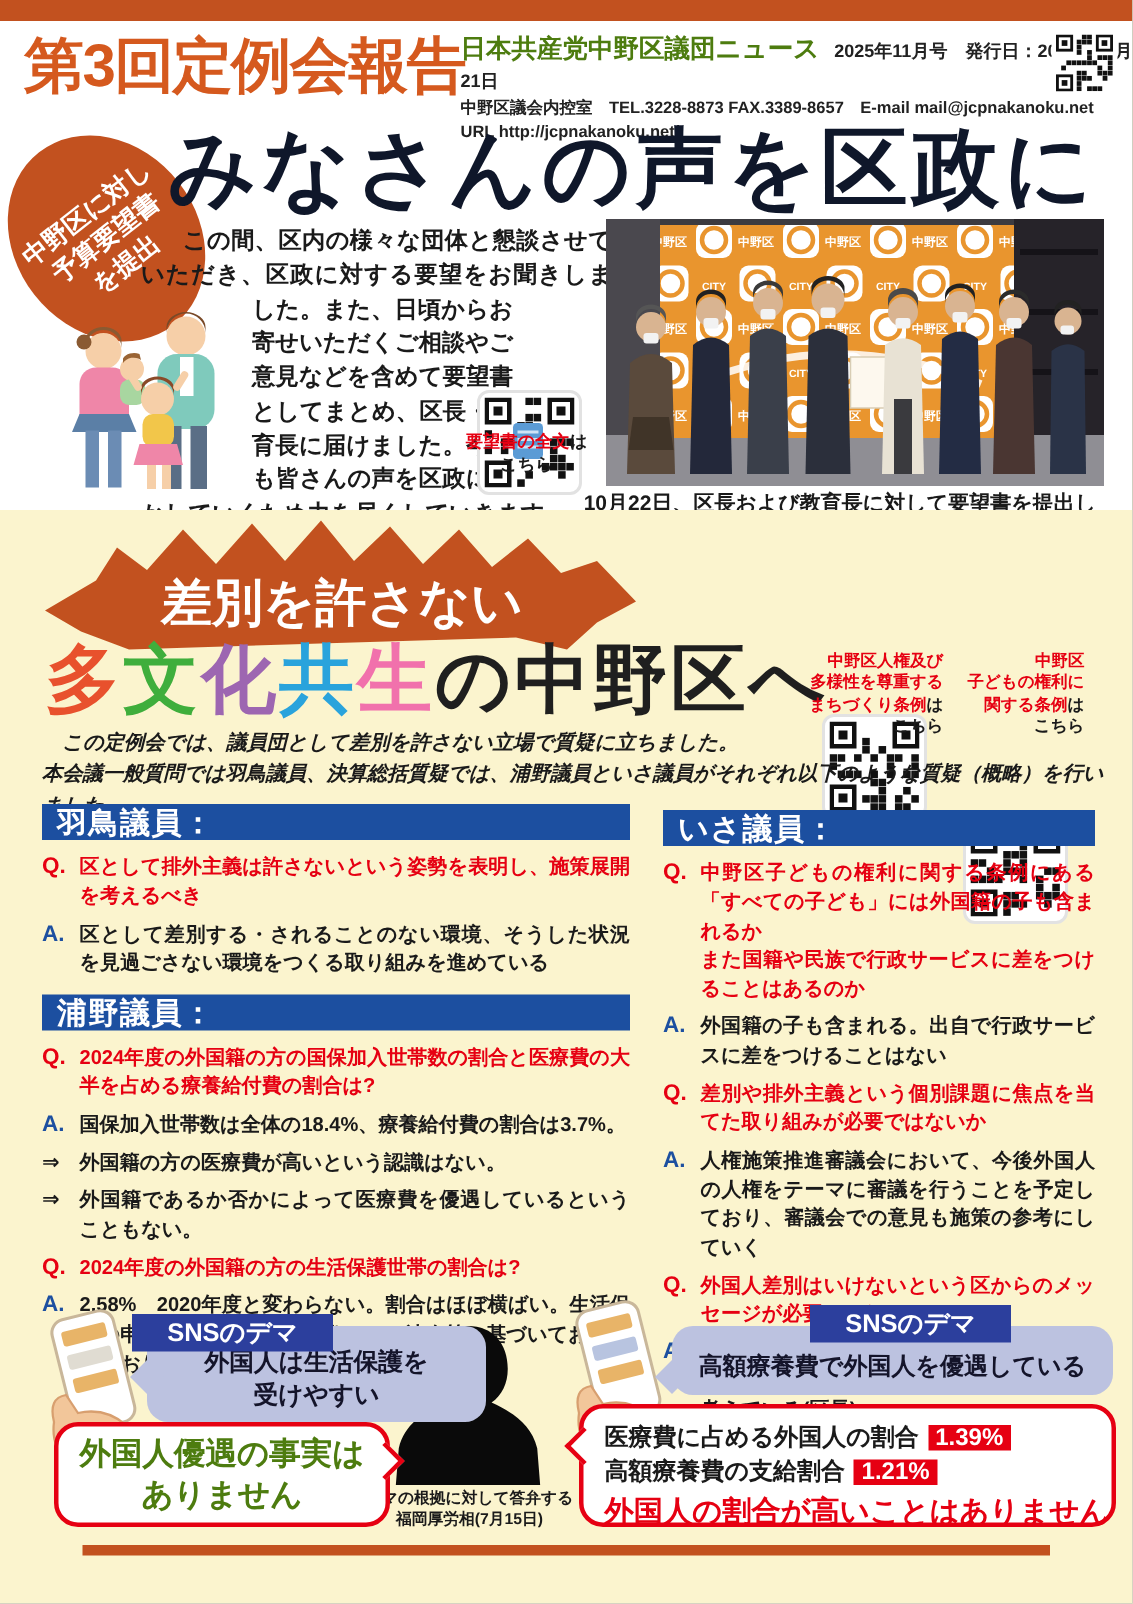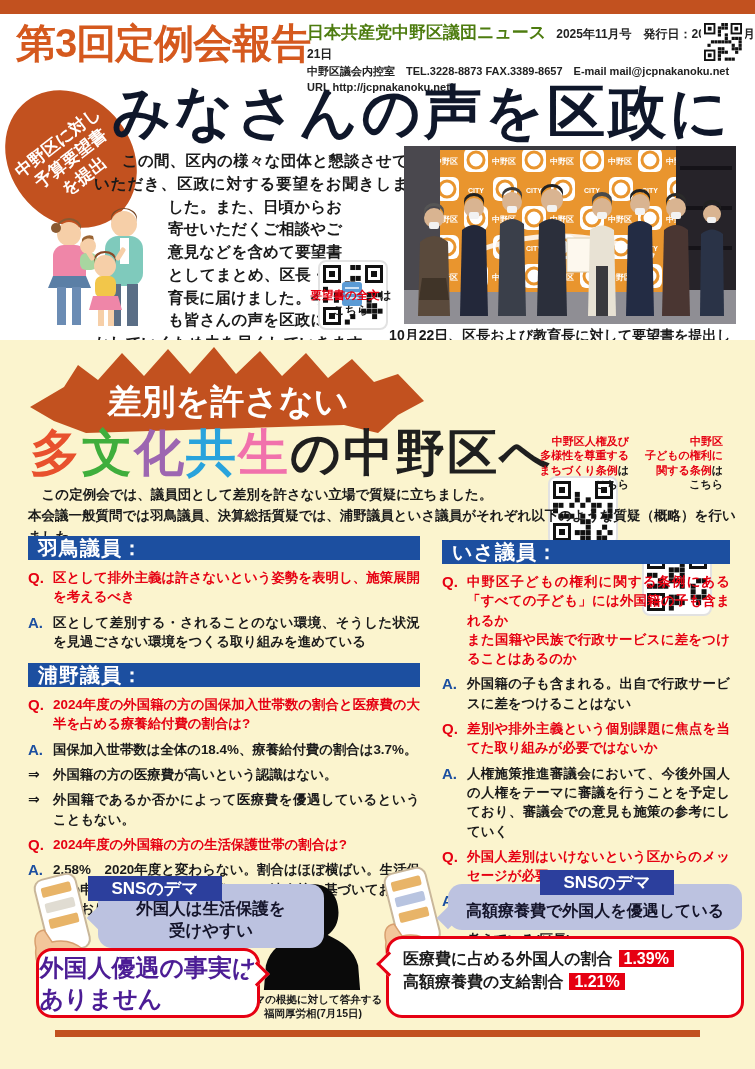--- a/index.html
+++ b/index.html
@@ -41,21 +41,21 @@
   #burst{left:26px;top:343px;width:404px;height:96px;}
   #burst text{font-weight:900;}
   #feature-title{left:30px;top:420px;font-size:50px;font-weight:900;letter-spacing:2px;white-space:nowrap;color:#1F1F1F;}
   .fqr{width:66px;height:66px;}
   #fqr1{left:548px;top:362px;}
   #fqr2{left:642px;top:362px;}
   .fqr-caption{width:96px;text-align:right;font-size:11px;font-weight:900;line-height:1.3;color:#E60012;}
   #fqr1-caption{left:533px;top:434px;}
   #fqr2-caption{left:627px;top:434px;}
   .fqr-caption .blk{color:#1a1a1a;}
-  #intro{left:28px;top:485px;width:712px;font-size:13.5px;font-weight:700;line-height:1.55;color:#1a1a1a;}
+  #intro{left:28px;top:485px;width:712px;font-size:13.5px;font-weight:700;line-height:1.55;color:#1a1a1a;font-style:italic;}
 
   
   .col{position:absolute;}
   #col-left{left:28px;top:536px;width:392px;}
   #col-right{left:442px;top:540px;width:288px;}
   .bar{height:24px;background:#1C4FA0;display:flex;align-items:center;padding-left:10px;}
   .bar span{color:#fff;font-size:20px;font-weight:900;letter-spacing:1px;}
   .bar.mt{margin-top:12px;}
   .qa-list{padding-top:8px;}
   .qa{position:relative;padding-left:25px;margin-bottom:6px;font-size:13.4px;font-weight:700;line-height:1.44;white-space:pre-wrap;text-align:justify;}
@@ -71,21 +71,21 @@
   .sns-label{position:absolute;background:#2C3F9D;color:#fff;display:flex;align-items:center;justify-content:center;
              font-size:17px;font-weight:900;z-index:3;}
   .rumor{position:absolute;background:#BCC2E0;border-radius:14px;color:#14142a;font-weight:800;
          display:flex;align-items:center;justify-content:center;text-align:center;white-space:pre-wrap;z-index:2;}
   .rumor:before{content:"";position:absolute;left:-8px;top:26px;width:16px;height:16px;background:#BCC2E0;transform:rotate(45deg);}
   .rebut{position:absolute;background:#fff;border:3px solid #E60012;border-radius:16px;z-index:2;}
   .tail-r:after,.tail-l:after{content:"";position:absolute;width:15px;height:15px;background:#fff;transform:rotate(45deg);}
   .tail-r:after{right:-9px;top:14px;border-top:3px solid #E60012;border-right:3px solid #E60012;}
   .tail-l:after{left:-9px;top:16px;border-bottom:3px solid #E60012;border-left:3px solid #E60012;}
   #rebut-left{left:36px;top:948px;width:218px;height:64px;display:flex;align-items:center;justify-content:center;
-              text-align:left;color:#4c1d95;font-size:24px;font-weight:900;line-height:1.3;white-space:pre-wrap;}
+              text-align:center;color:#4d7c0f;font-size:21px;font-weight:900;line-height:1.3;white-space:pre-wrap;}
   #label-left{left:88px;top:876px;width:134px;height:25px;}
   #rumor-left{left:98px;top:884px;width:226px;height:64px;font-size:16.5px;line-height:1.35;padding-top:6px;box-sizing:border-box;}
   #phone-left{left:22px;top:872px;width:80px;height:110px;}
   #silhouette{left:262px;top:882px;width:100px;height:108px;}
   #sil-caption{left:238px;top:992px;width:150px;text-align:center;font-size:10.5px;font-weight:700;line-height:1.35;color:#1a1a1a;white-space:pre-wrap;}
   #phone-right{left:372px;top:866px;width:80px;height:110px;}
   #label-right{left:540px;top:870px;width:134px;height:25px;}
   #rumor-right{left:448px;top:884px;width:294px;height:46px;font-size:16px;padding-top:8px;box-sizing:border-box;}
   #rebut-right{left:386px;top:936px;width:358px;height:82px;box-sizing:border-box;padding:8px 10px 4px 14px;}
   #rebut-right .fact{font-size:16px;font-weight:800;color:#1a1a1a;line-height:1.45;}
@@ -513,16 +513,17 @@
       <rect x="26" y="28" width="30" height="10" rx="2" fill="#b8c4e0"></rect>
       <rect x="26" y="44" width="30" height="10" rx="2" fill="#e8b468"></rect>
     </g>
     <path d="M14,76 Q10,60 22,58 L30,70 Q48,66 62,78 Q70,90 58,100 Q38,112 22,100 Q12,92 14,76 Z" fill="#f2c69a" stroke="#d89f6f" stroke-width="1.5"></path>
   </svg>
   <div class="abs sns-label" id="label-right">SNSのデマ</div>
   <div class="abs rumor" id="rumor-right">高額療養費で外国人を優遇している</div>
   <div class="abs rebut tail-l" id="rebut-right">
     <div class="fact"><span>医療費に占める外国人の割合</span><span class="badge">1.39%</span></div>
     <div class="fact"><span>高額療養費の支給割合</span><span class="badge">1.21%</span></div>
+    <div class="concl">外国人の割合が高いことはありません</div>
   </div>
 
   <div class="abs" id="divider"></div>
 </div>
 
 </body></html>

